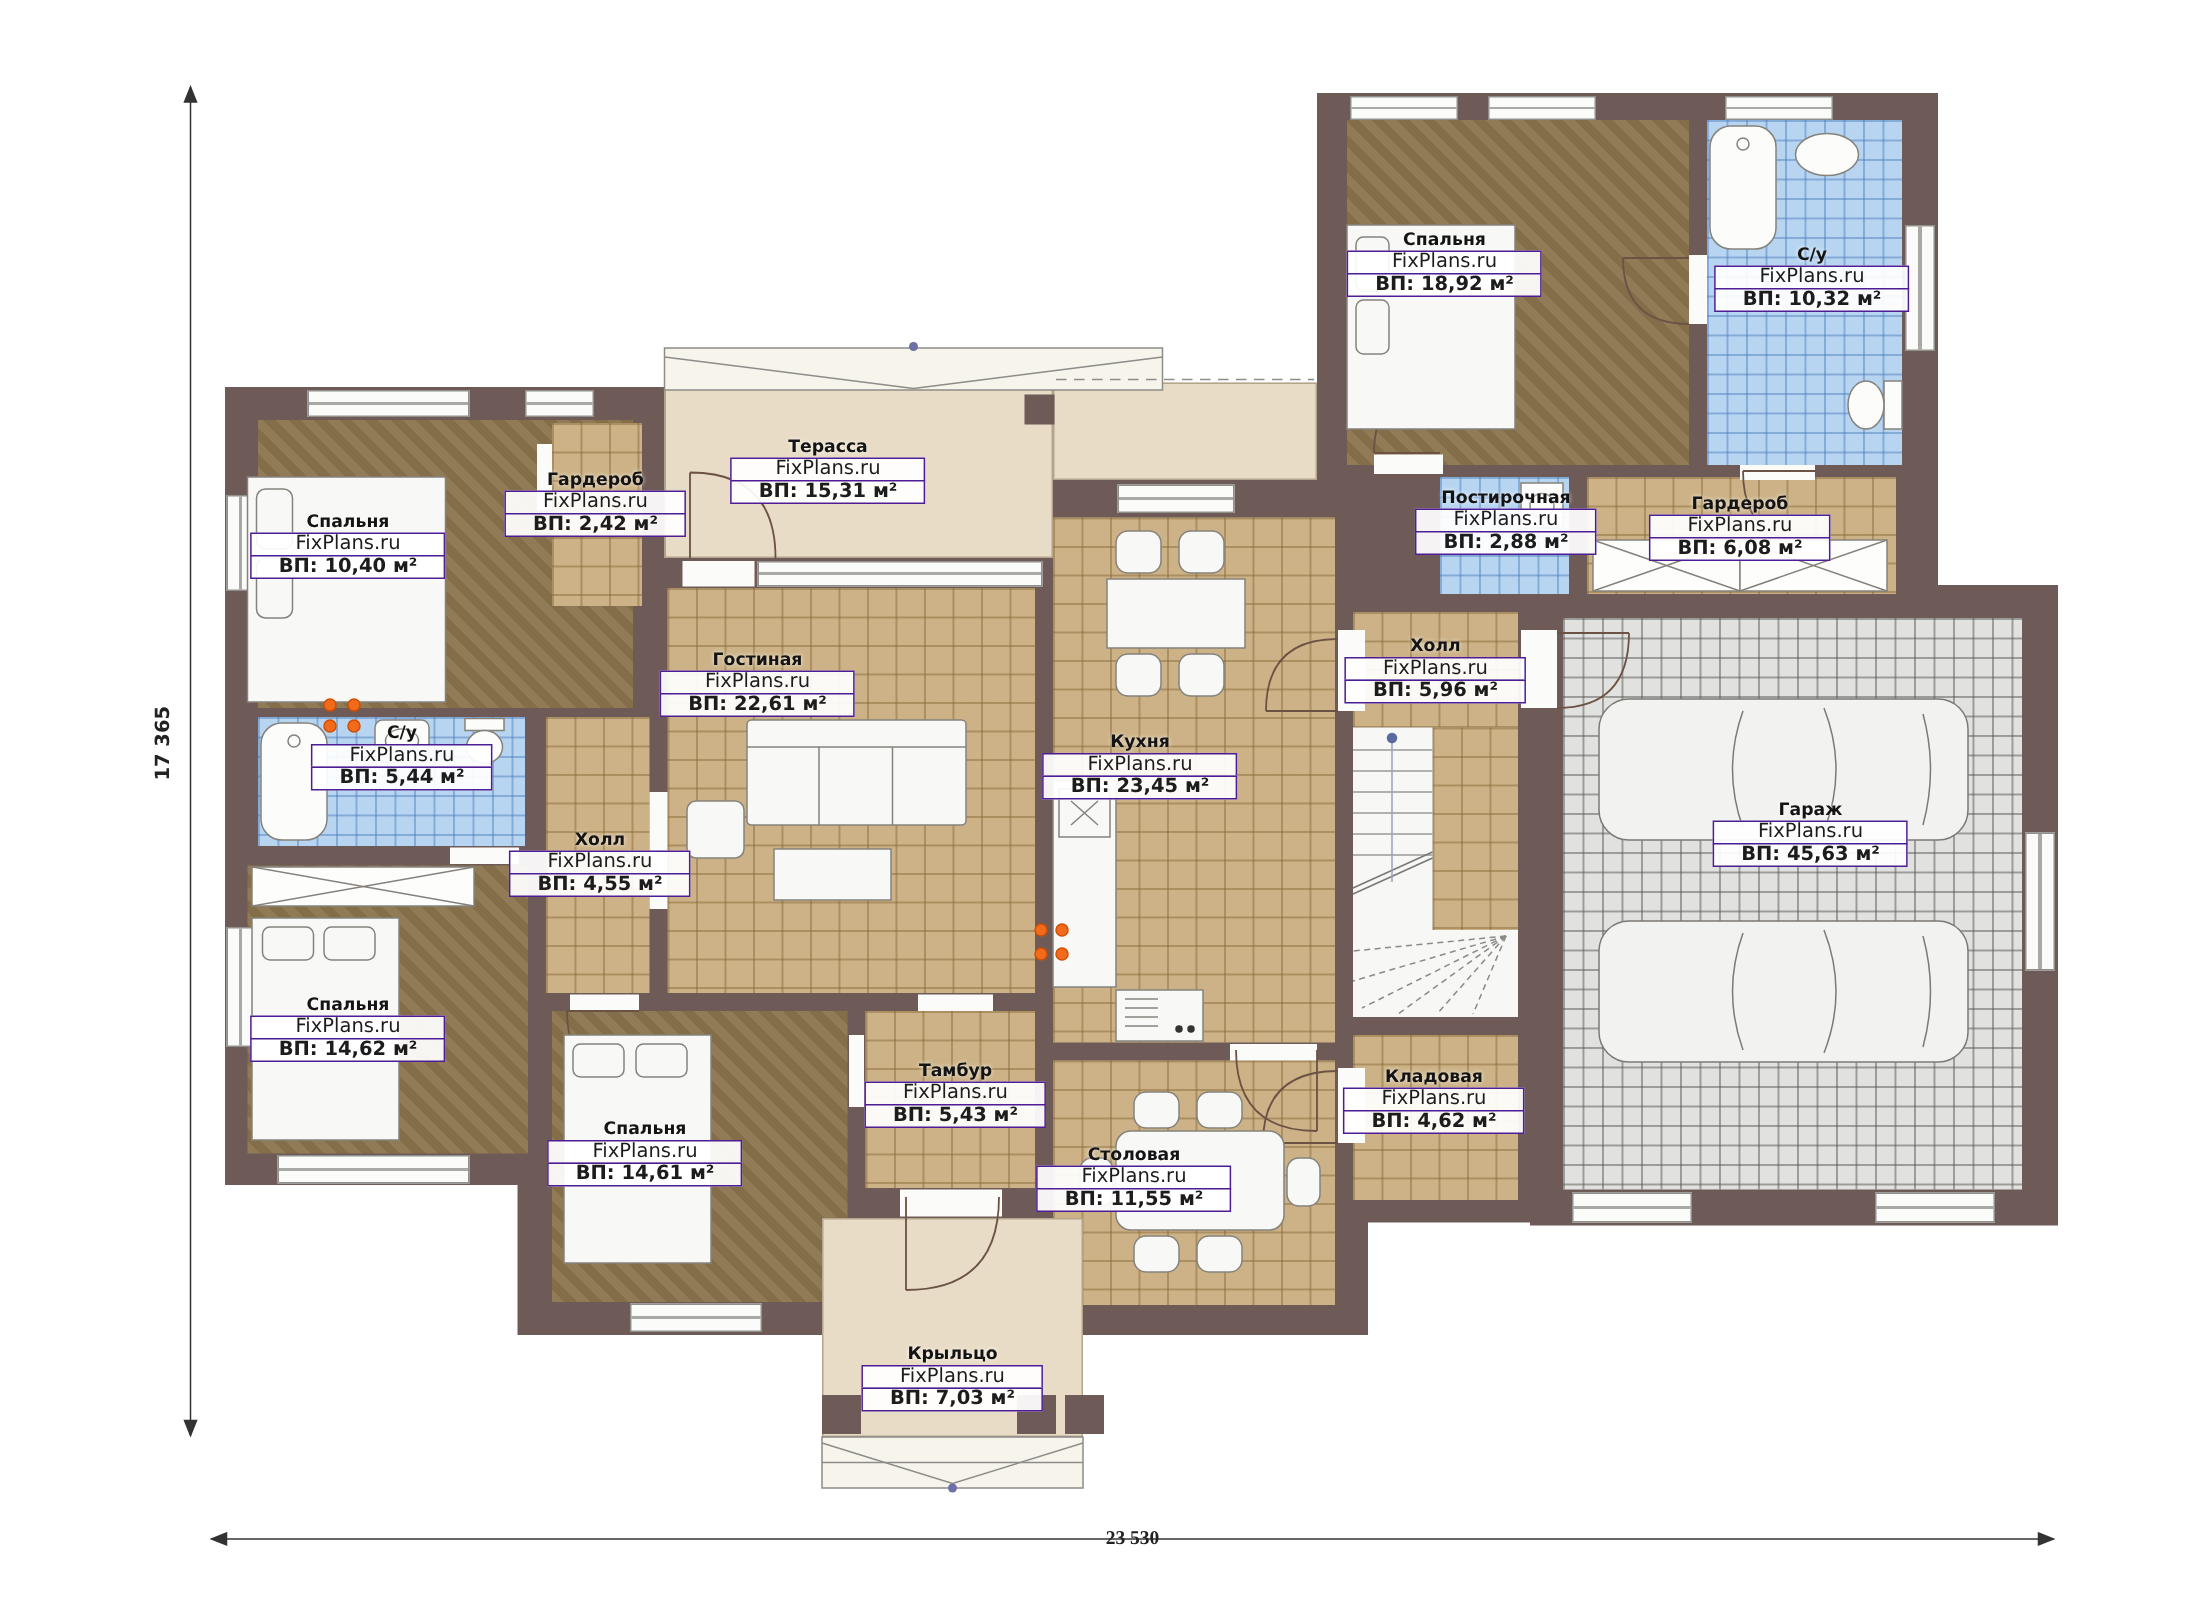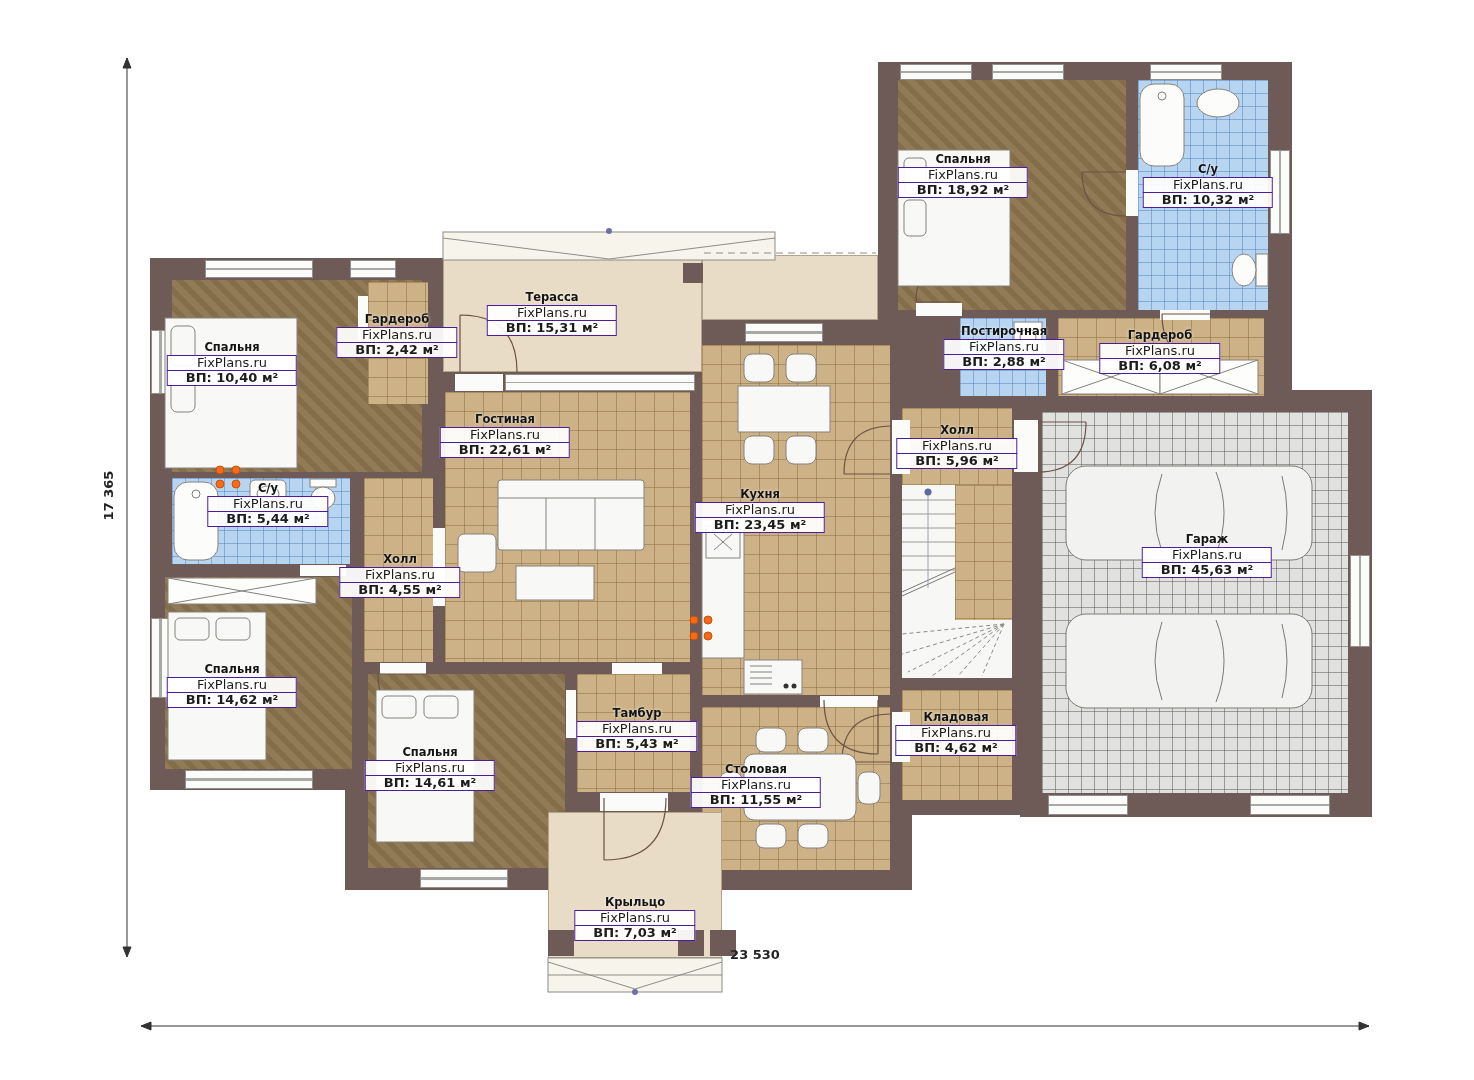--- a/index.html
+++ b/index.html
@@ -29,21 +29,21 @@
   .pillar{position:absolute;background:#6e5b58;z-index:6;}
   #linework{position:absolute;left:0;top:0;z-index:7;pointer-events:none;}
   .lbl{position:absolute;transform:translateX(-50%);text-align:center;z-index:9;white-space:nowrap;}
   .lname{font-weight:bold;font-size:11.5px;color:#141414;margin-bottom:1px;
          text-shadow:0 0 3px rgba(255,255,255,.85);}
   .lbox{background:rgba(255,255,255,.93);border:1px solid #4c1d95;font-size:13px;
         padding:0 18px;line-height:14px;color:#1c1c1c;min-width:66px;}
   .lbox+.lbox{margin-top:-1px;font-weight:bold;}
   .dim{position:absolute;z-index:9;font-size:13px;font-weight:bold;color:#222;}
   #dim-v{left:84px;top:488px;transform:rotate(-90deg);}
-  #dim-h{left:755px;top:947px;transform:translateX(-50%);}
+  #dim-h{left:755px;top:1017px;transform:translateX(-50%);font-family:Liberation Serif, serif;}
 </style>
 </head>
 <body>
 
 <div id="plan">
 
   <div class="wall" style="left:150px;top:258px;width:295px;height:532px"></div>
   <div class="wall" style="left:345px;top:640px;width:232px;height:250px"></div>
   <div class="wall" style="left:423px;top:372px;width:279px;height:300px"></div>
   <div class="wall" style="left:557px;top:640px;width:145px;height:172px"></div>
@@ -311,21 +311,21 @@
   <div class="lbl" style="left:1160px;top:328px">
     <div class="lname">Гардероб</div>
     <div class="lbox">FixPlans.ru</div>
     <div class="lbox">ВП: 6,08 м²</div>
   </div>
   <div class="lbl" style="left:957px;top:423px">
     <div class="lname">Холл</div>
     <div class="lbox">FixPlans.ru</div>
     <div class="lbox">ВП: 5,96 м²</div>
   </div>
-  <div class="lbl" style="left:505px;top:412px">
+  <div class="lbl" style="left:505px;top:432px">
     <div class="lname">Гостиная</div>
     <div class="lbox">FixPlans.ru</div>
     <div class="lbox">ВП: 22,61 м²</div>
   </div>
   <div class="lbl" style="left:760px;top:487px">
     <div class="lname">Кухня</div>
     <div class="lbox">FixPlans.ru</div>
     <div class="lbox">ВП: 23,45 м²</div>
   </div>
   <div class="lbl" style="left:268px;top:481px">

